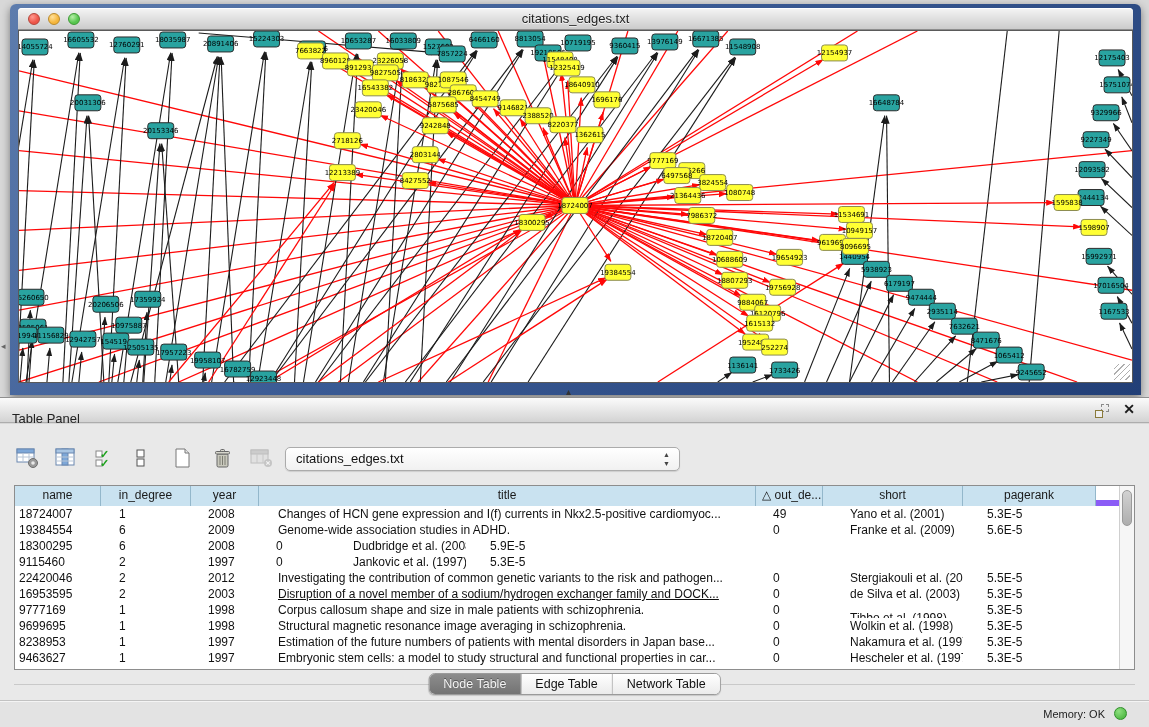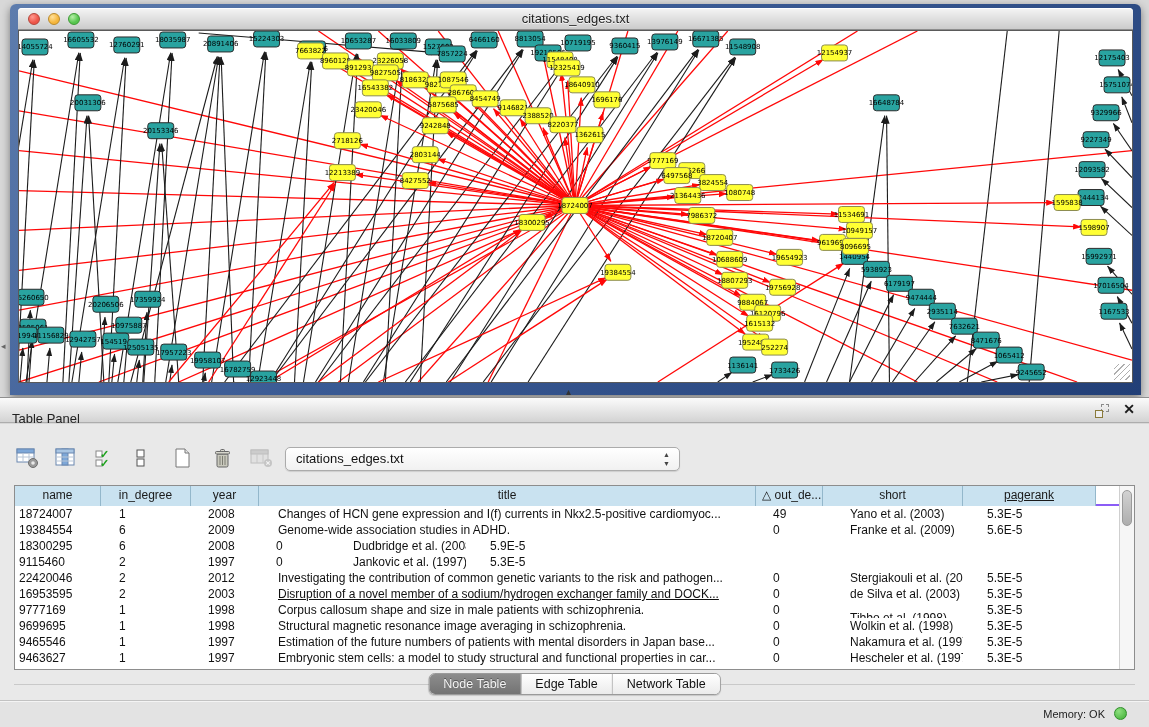--- a/index.html
+++ b/index.html
@@ -46,21 +46,21 @@
 
   .combo { position:absolute; left:285px; top:23px; width:395px; height:24px;
            border:1px solid #ababab; border-radius:5px; background:linear-gradient(#ffffff,#f1f1f1);
            box-shadow:0 1px 1px rgba(0,0,0,.12); }
   .combo-text { position:absolute; left:10px; top:0; line-height:22px; font-size:13px; color:#111; }
   .combo-arrows { position:absolute; right:9px; top:2px; display:flex; flex-direction:column; line-height:9px;
                   font-size:7px; color:#444; text-align:center; }
 
   .tablebox { position:absolute; left:14px; top:61px; width:1121px; height:185px; background:#fff;
               border:1px solid #8d8d8d; overflow:hidden; }
-  .thead { display:flex; height:20px; border-bottom:2px solid #8b5cf6; }
+  .thead { display:flex; height:20px; border-bottom:6px solid #8b5cf6; }
   .th { height:20px; line-height:19px; text-align:center; font-size:12px; color:#1a1a1a;
         background:#c9e2f0; border-right:1px solid #93b7cb; overflow:hidden; white-space:nowrap; flex:none; }
   .th.left { text-align:left; padding-left:6px; }
   .tr { display:flex; height:16px; line-height:16px; }
   .td { font-size:12px; color:#111; white-space:nowrap; overflow:hidden; flex:none; }
   .vscroll { position:absolute; right:0; top:0; bottom:0; width:15px; background:#f6f6f6; border-left:1px solid #cfcfcf; }
   .thumb { position:absolute; left:2px; top:4px; width:10px; height:36px; border-radius:6px;
            background:linear-gradient(#d2d2d2,#aeaeae); border:1px solid #9a9a9a; }
 
   .tabsline { position:absolute; left:14px; right:14px; top:260px; height:1px; background:#c9c9c9; }
@@ -801,30 +801,30 @@
     </div>
 
     <div class="tablebox">
       <div class="thead" id="thead">
           <div class="th" style="width: 86px;">name</div>
           <div class="th" style="width: 90px;">in_degree</div>
           <div class="th" style="width: 68px;">year</div>
           <div class="th" style="width: 497px;">title</div>
           <div class="th left" style="width: 67px;">△ out_de...</div>
           <div class="th" style="width: 140px;">short</div>
-          <div class="th" style="width: 133px; text-decoration: underline;">pagerank</div>
+          <div class="th" style="width: 133px;">pagerank</div>
         </div>
       <div class="tbody" id="tbody">
           <div class="tr">
             <div class="td" style="width: 86px; padding-left: 4px;">18724007</div>
             <div class="td" style="width: 90px; padding-left: 18px;">1</div>
             <div class="td" style="width: 68px; padding-left: 17px;">2008</div>
             <div class="td" style="width: 497px; padding-left: 19px;">Changes of HCN gene expression and I(f) currents in Nkx2.5-positive cardiomyoc...</div>
             <div class="td" style="width: 67px; padding-left: 17px;">49</div>
-            <div class="td" style="width: 140px; padding-left: 27px;">Yano et al. (2003)</div>
+            <div class="td" style="width: 140px; padding-left: 27px;">Yano et al. (2001)</div>
             <div class="td" style="width: 133px; padding-left: 24px;">5.3E-5</div>
           </div>
           <div class="tr">
             <div class="td" style="width: 86px; padding-left: 4px;">19384554</div>
             <div class="td" style="width: 90px; padding-left: 18px;">6</div>
             <div class="td" style="width: 68px; padding-left: 17px;">2009</div>
             <div class="td" style="width: 497px; padding-left: 19px;">Genome-wide association studies in ADHD.</div>
             <div class="td" style="width: 67px; padding-left: 17px;">0</div>
             <div class="td" style="width: 140px; padding-left: 27px;">Franke et al. (2009)</div>
             <div class="td" style="width: 133px; padding-left: 24px;">5.6E-5</div>
@@ -875,21 +875,21 @@
           <div class="tr">
             <div class="td" style="width: 86px; padding-left: 4px;">9699695</div>
             <div class="td" style="width: 90px; padding-left: 18px;">1</div>
             <div class="td" style="width: 68px; padding-left: 17px;">1998</div>
             <div class="td" style="width: 497px; padding-left: 19px;">Structural magnetic resonance image averaging in schizophrenia.</div>
             <div class="td" style="width: 67px; padding-left: 17px;">0</div>
             <div class="td" style="width: 140px; padding-left: 27px;">Wolkin et al. (1998)</div>
             <div class="td" style="width: 133px; padding-left: 24px;">5.3E-5</div>
           </div>
           <div class="tr">
-            <div class="td" style="width: 86px; padding-left: 4px;">9465546</div>
+            <div class="td" style="width: 86px; padding-left: 4px;">8238953</div>
             <div class="td" style="width: 90px; padding-left: 18px;">1</div>
             <div class="td" style="width: 68px; padding-left: 17px;">1997</div>
             <div class="td" style="width: 497px; padding-left: 19px;">Estimation of the future numbers of patients with mental disorders in Japan base...</div>
             <div class="td" style="width: 67px; padding-left: 17px;">0</div>
             <div class="td" style="width: 140px; padding-left: 27px;">Nakamura et al. (1997)</div>
             <div class="td" style="width: 133px; padding-left: 24px;">5.3E-5</div>
           </div>
           <div class="tr">
             <div class="td" style="width: 86px; padding-left: 4px;">9463627</div>
             <div class="td" style="width: 90px; padding-left: 18px;">1</div>

